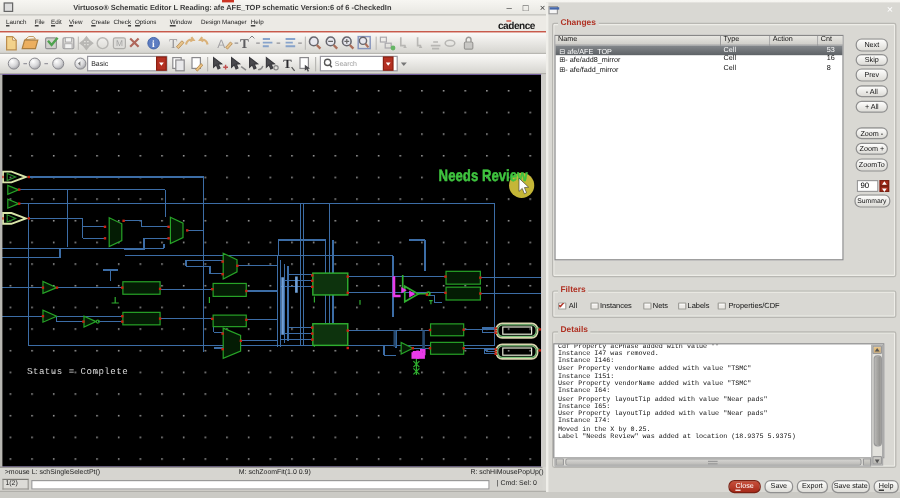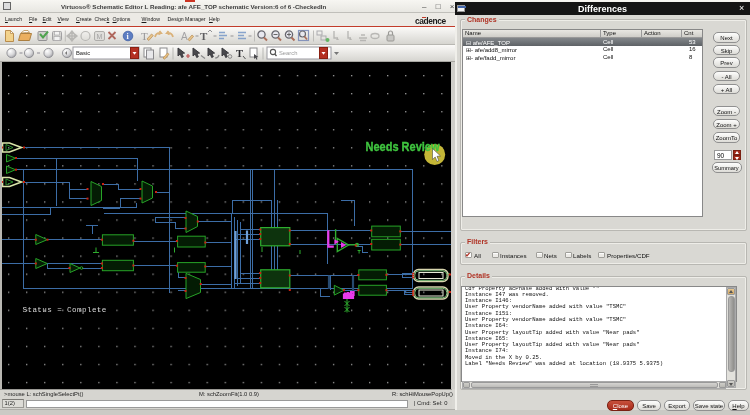--- a/index.html
+++ b/index.html
@@ -488,23 +488,20 @@
     <span class="abs" style="left:392px;top:1px;">R: schHiMousePopUp()</span>
   </div>
   <div id="status2" class="abs">
     <span class="abs" style="left:1.5px;top:0.5px;width:22px;height:9px;border:1px solid #9a9994;border-top-color:#7a7974;background:#dddcd7;padding-left:2px;">1(2)</span>
     <span class="abs" style="left:414px;top:2px;">| Cmd:  Sel: 0</span>
   </div>
   <div id="cmdbox" class="abs"></div>
   <div id="status3" class="abs"></div>
 
   <div id="dlg" class="abs"></div>
-  <div id="dlgtitle" class="abs">
-      <div class="dt abs">Differences</div>
-    </div>
   <div id="dlgicon" class="abs"></div>
   <div id="dlgx" class="abs">×</div>
 
   <div class="grouplabel" style="left:465px;top:15.5px;">Changes</div>
   <div class="groupbox" style="left:460px;top:19px;width:287px;height:212px;"></div>
   <div id="tbl" class="abs">
     <div class="th" style="left:0;width:138px;">Name</div>
     <div class="th" style="left:138px;width:41px;">Type</div>
     <div class="th" style="left:179px;width:40px;">Action</div>
     <div class="th" style="left:219px;width:20px;border-right:none;">Cnt</div>

